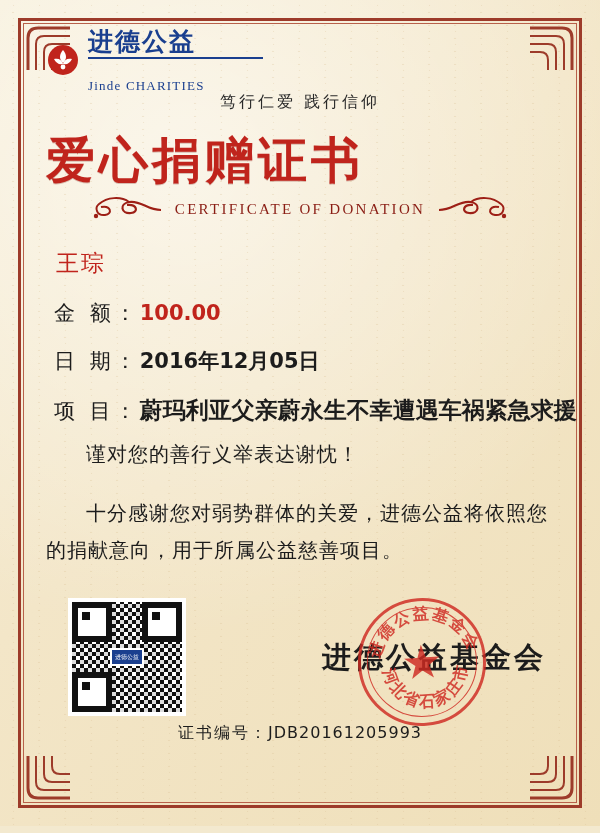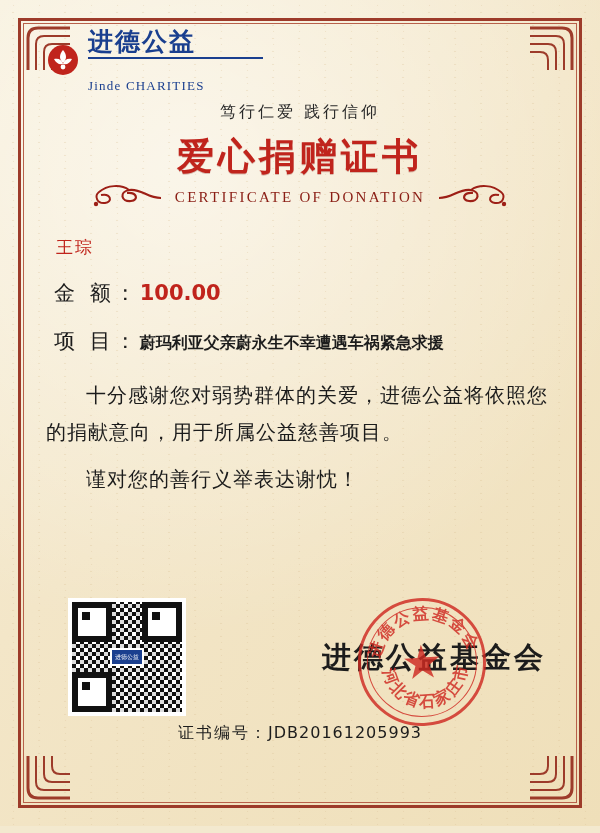--- a/index.html
+++ b/index.html
@@ -109,30 +109,29 @@
   .logo-rule {
     height: 2px;
     background: #1a3f8f;
     margin-top: 3px;
     width: 175px;
   }
 
   
   .motto {
     text-align: center;
-    margin-top: 16px;
+    margin-top: 6px;
     font-size: 16px;
     color: #2a2a2a;
     letter-spacing: 3px;
     font-family: "DejaVu Sans", sans-serif;
   }
   .main-title {
-    text-align: center;
-    margin-top: 9px;
-    font-size: 37px;
+    margin-top: 15px;
+    font-size: 49px;
     font-weight: bold;
     color: #c0241c;
     letter-spacing: 4px;
     font-family: "DejaVu Sans", sans-serif;
     text-shadow: 0 1px 0 rgba(120,20,10,.25);
   }
   .sub-title-row {
     display: flex;
     align-items: center;
     justify-content: center;
@@ -147,37 +146,37 @@
     white-space: nowrap;
   }
   .flourish { color: #9d1f16; flex: 0 0 auto; }
   .flourish svg { display: block; }
   .flourish.right { transform: scaleX(-1); }
 
   
   .recipient {
     margin-top: 26px;
     margin-left: 10px;
-    font-size: 17px;
+    font-size: 23px;
     color: #c0241c;
     font-family: "DejaVu Sans", sans-serif;
     letter-spacing: 2px;
   }
   .field {
     margin-top: 20px;
     margin-left: 8px;
     font-size: 21px;
     color: #1c1c1c;
     font-family: "DejaVu Sans", sans-serif;
     white-space: nowrap;
   }
   .field .label { letter-spacing: 4px; }
   .field .value { letter-spacing: 0px; font-weight: bold; }
   .field.amount .value { color: #c0241c; }
-  .field.project .value { font-size: 16px; }
+  .field.project .value { font-size: 23px; }
 
   .para {
     margin-top: 22px;
     font-size: 20px;
     line-height: 1.85;
     color: #1c1c1c;
     text-indent: 2em;
     font-family: "DejaVu Sans", sans-serif;
     letter-spacing: 1px;
   }
@@ -388,26 +387,29 @@
           <circle cx="5" cy="20" r="2.2" fill="currentColor" stroke="none"></circle>
         </svg>
       </span>
     </div>
 
     <div class="recipient">王琮</div>
 
     <div class="field amount">
       <span class="label">金 额：</span><span class="value">100.00</span>
     </div>
+    <div class="field date">
+      <span class="label">日 期：</span><span class="value">2016年12月05日</span>
+    </div>
     <div class="field project">
       <span class="label">项 目：</span><span class="value">蔚玛利亚父亲蔚永生不幸遭遇车祸紧急求援</span>
     </div>
 
+    <div class="para second">谨对您的善行义举表达谢忱！</div>
     <div class="para">十分感谢您对弱势群体的关爱，进德公益将依照您的捐献意向，用于所属公益慈善项目。</div>
-    <div class="para second">谨对您的善行义举表达谢忱！</div>
 
     <div class="footer">
 
       <div class="qr">
         <div class="qr-inner">
           <span class="qr-eye tl"></span>
           <span class="qr-eye tr"></span>
           <span class="qr-eye bl"></span>
           <span class="qr-logo">进德公益</span>
         </div>

